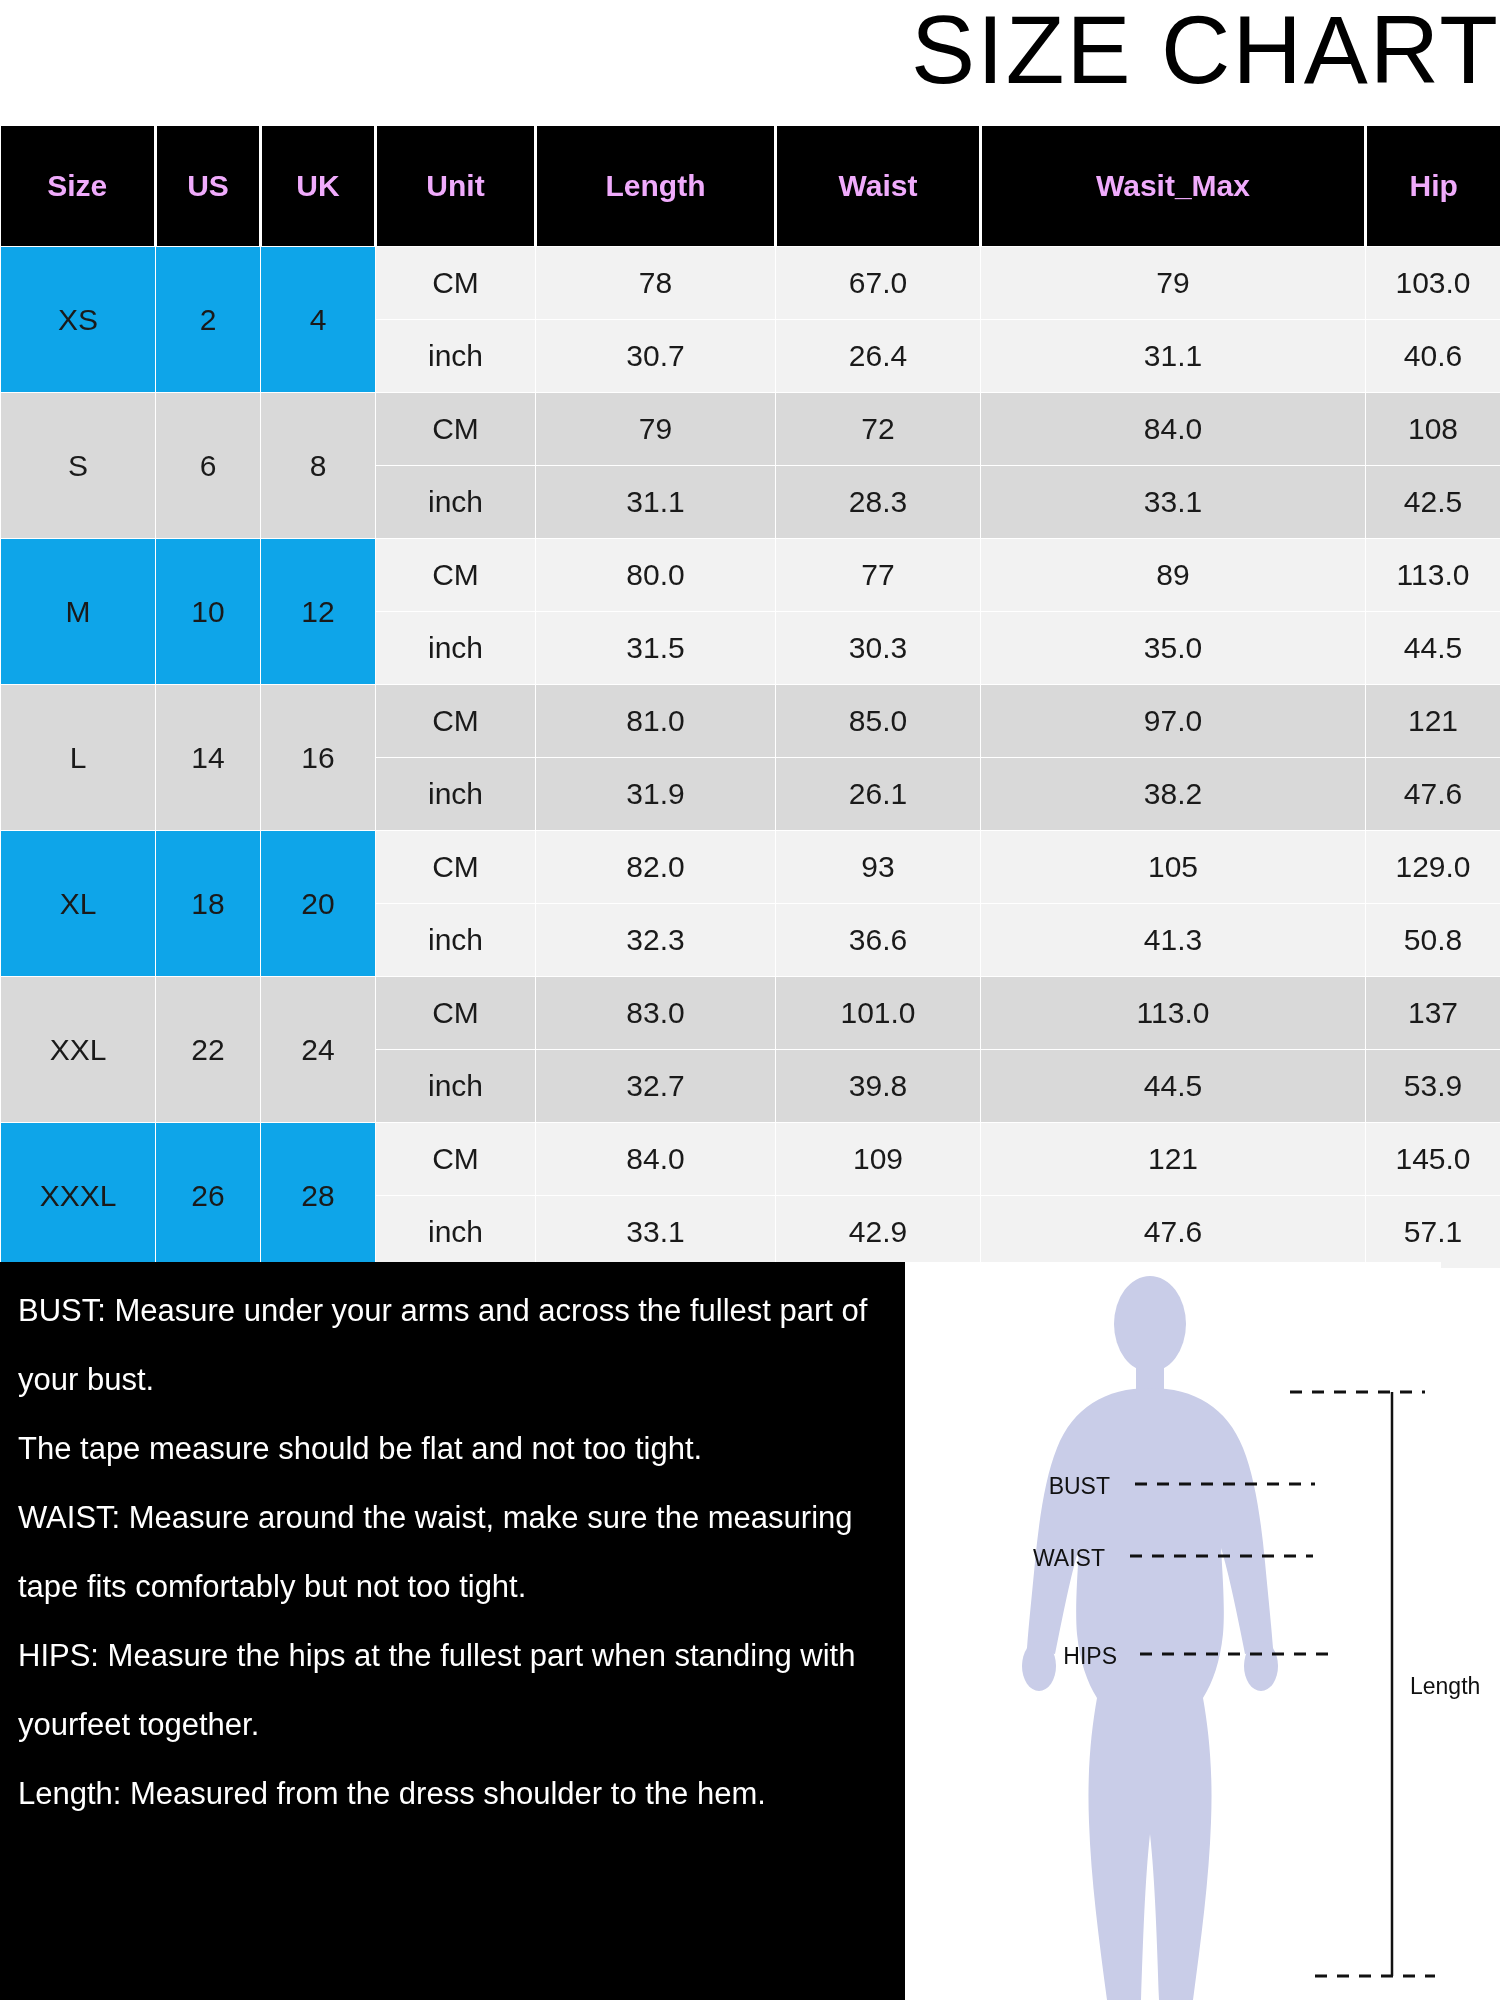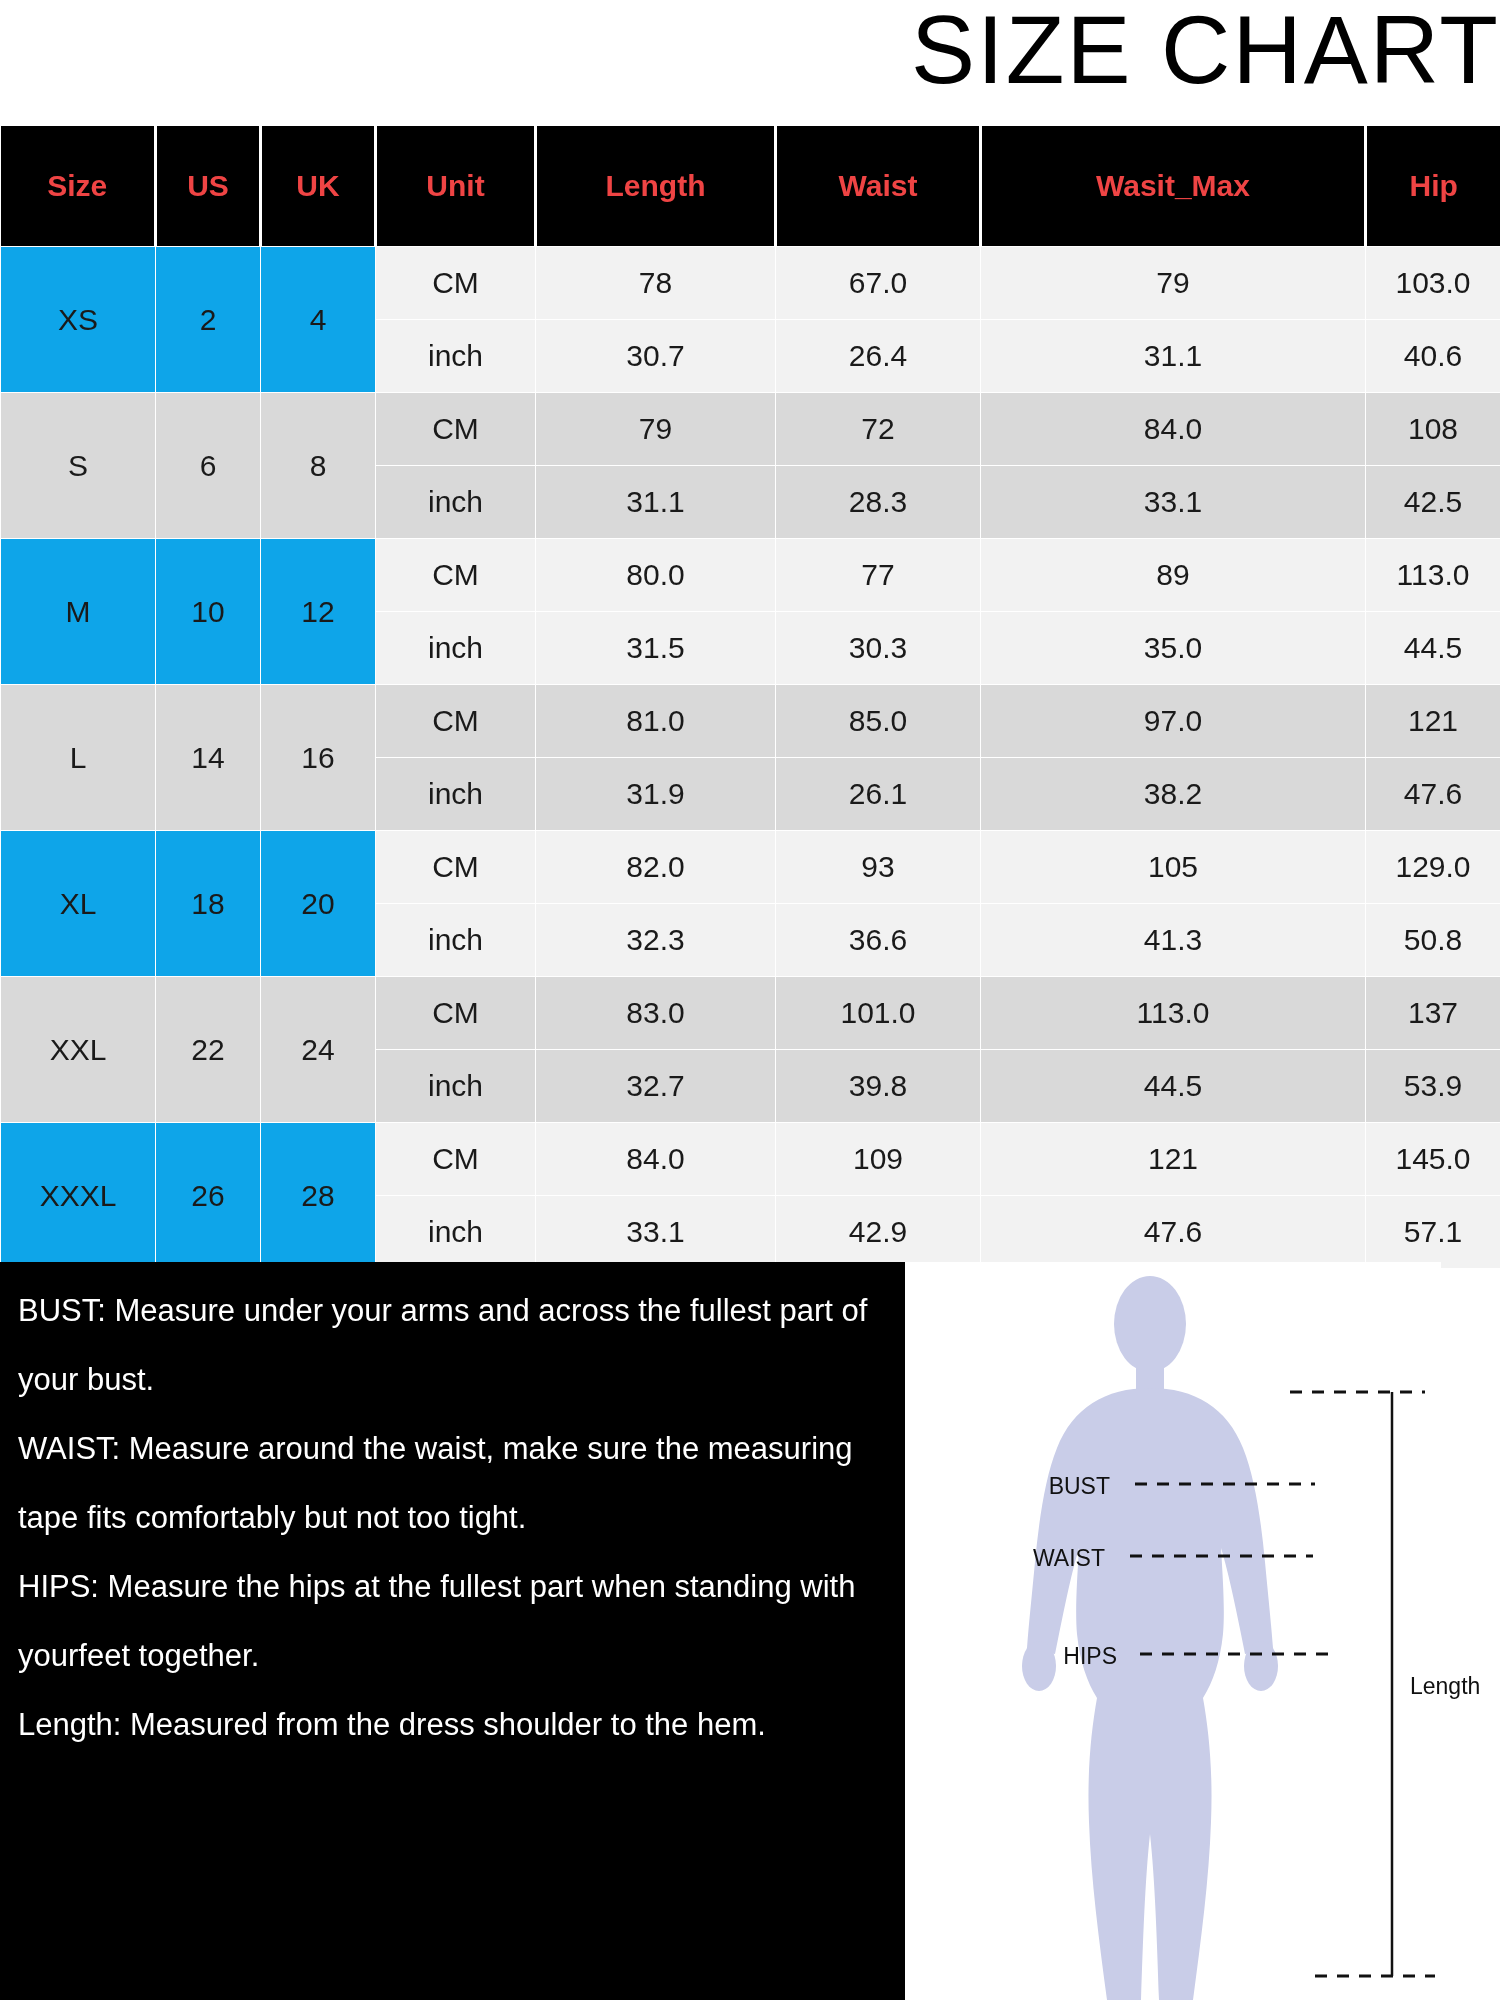--- a/index.html
+++ b/index.html
@@ -35,21 +35,21 @@
 
   
   table.size-table {
     border-collapse: collapse;
     width: 1500px;
     table-layout: fixed;
     margin-top: 28px;
   }
   table.size-table th {
     background: #000000;
-    color: #ef4444;
+    color: #f0abfc;
     font-size: 30px;
     font-weight: bold;
     height: 118px;
     border-right: 3px solid #ffffff;
     text-align: center;
     vertical-align: middle;
   }
   table.size-table th:last-child { border-right: none; }
 
   table.size-table td {
@@ -271,20 +271,21 @@
         <td>47.6</td>
         <td>57.1</td>
       </tr>
     </tbody>
   </table>
 
   <div class="bottom">
 
     <div class="notes">
       <p>BUST: Measure under your arms and across the fullest part of your bust.</p>
+      <p>The tape measure should be flat and not too tight.</p>
       <p>WAIST: Measure around the waist, make sure the measuring tape fits comfortably but not too tight.</p>
       <p>HIPS: Measure the hips at the fullest part when standing with yourfeet together.</p>
       <p>Length: Measured from the dress shoulder to the hem.</p>
     </div>
 
     <div class="figure-area">
       <svg width="595" height="738" viewBox="0 0 595 738">
 
         <g fill="#c9cde8">
 

